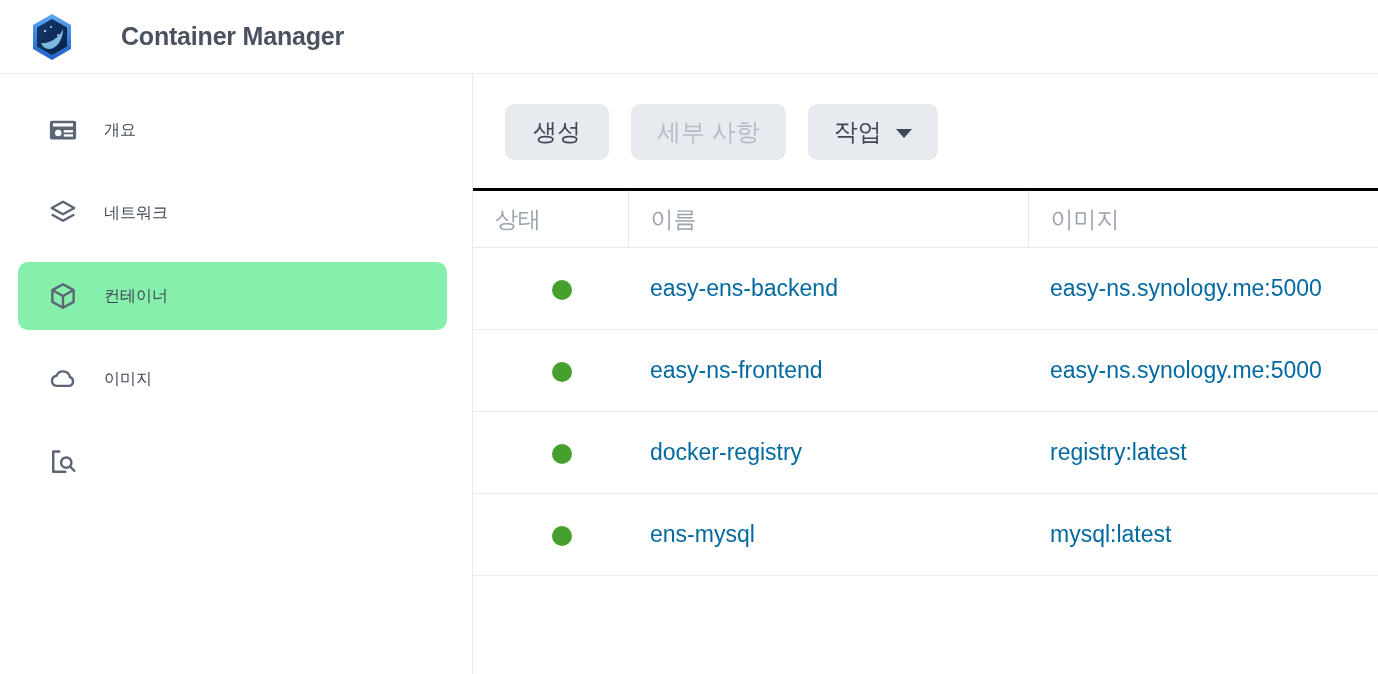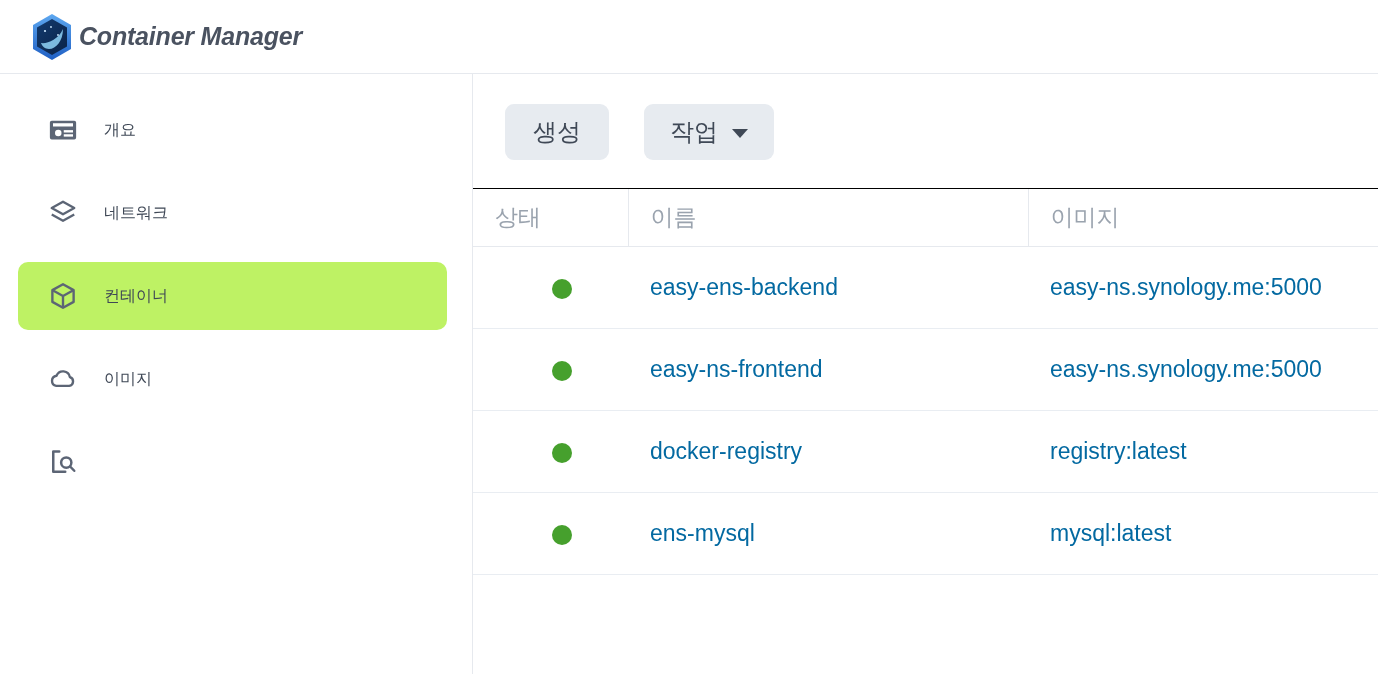--- a/index.html
+++ b/index.html
@@ -37,23 +37,23 @@
   .app-logo {
     width: 54px;
     height: 54px;
     position: relative;
     flex: 0 0 auto;
   }
   .app-title {
     font-size: 25px;
     font-weight: bold;
     color: #4a5260;
+    margin-left: 42px;
     letter-spacing: -0.2px;
     white-space: nowrap;
-    font-style: italic;
   }
 
   
   .body-row {
     flex: 1 1 auto;
     display: flex;
     min-height: 0;
   }
 
   
@@ -70,21 +70,21 @@
     display: flex;
     align-items: center;
     height: 68px;
     margin: 0 25px 15px 18px;
     padding-left: 28px;
     border-radius: 10px;
     box-sizing: border-box;
     cursor: pointer;
   }
   .nav-item.selected {
-    background: #bef264;
+    background: #86efac;
   }
   .nav-icon {
     width: 34px;
     height: 34px;
     flex: 0 0 auto;
     display: flex;
     align-items: center;
     justify-content: center;
     color: #5c6575;
   }
@@ -101,21 +101,21 @@
     min-width: 0;
     display: flex;
     flex-direction: column;
     background: #ffffff;
     overflow: hidden;
   }
   .toolbar {
     display: flex;
     align-items: center;
     padding: 30px 0 0 32px;
-    gap: 35px;
+    gap: 22px;
   }
   .tb-btn {
     height: 56px;
     min-width: 104px;
     padding: 0 26px;
     border: none;
     border-radius: 9px;
     background: #e7ebf0;
     color: #3f4856;
     font-size: 24px;
@@ -153,21 +153,21 @@
     border-collapse: collapse;
     table-layout: fixed;
   }
   .ctable thead th {
     text-align: left;
     font-weight: normal;
     font-size: 23px;
     color: #9aa3ae;
     height: 58px;
     padding: 0 0 0 22px;
-    border-top: 1px solid #000000;
+    border-top: 3px solid #000000;
     border-bottom: 1px solid #e6e9ee;
     background: #ffffff;
     box-sizing: border-box;
     white-space: nowrap;
     overflow: hidden;
   }
   .ctable thead th.col-name,
   .ctable thead th.col-image {
     border-left: 1px solid #e6e9ee;
   }
@@ -282,20 +282,21 @@
       </div>
 
 
 
     </nav>
 
     <section class="main">
 
       <div class="toolbar">
         <button class="tb-btn">생성</button>
+        <button class="tb-btn disabled">세부 사항</button>
         <button class="tb-btn">
           <span>작업</span>
           <span class="caret"></span>
         </button>
       </div>
 
       <div class="table-wrap">
         <table class="ctable">
           <thead>
             <tr>

